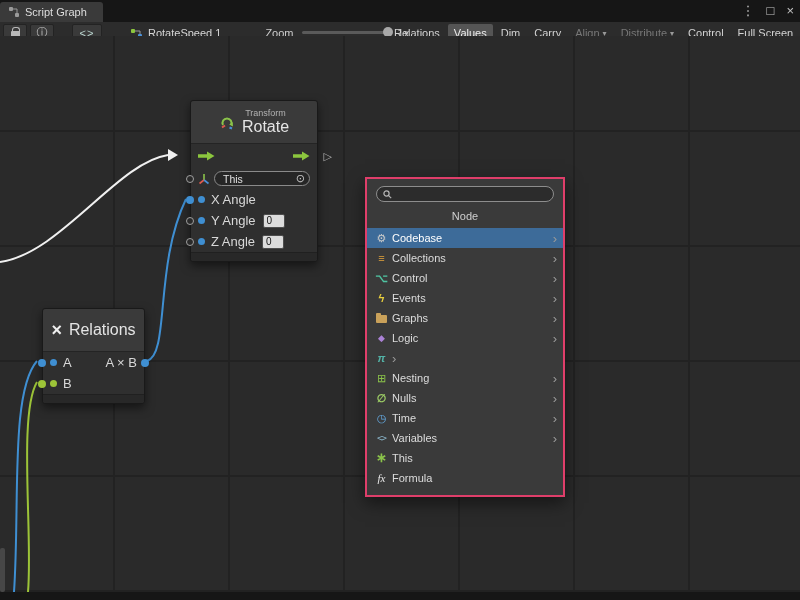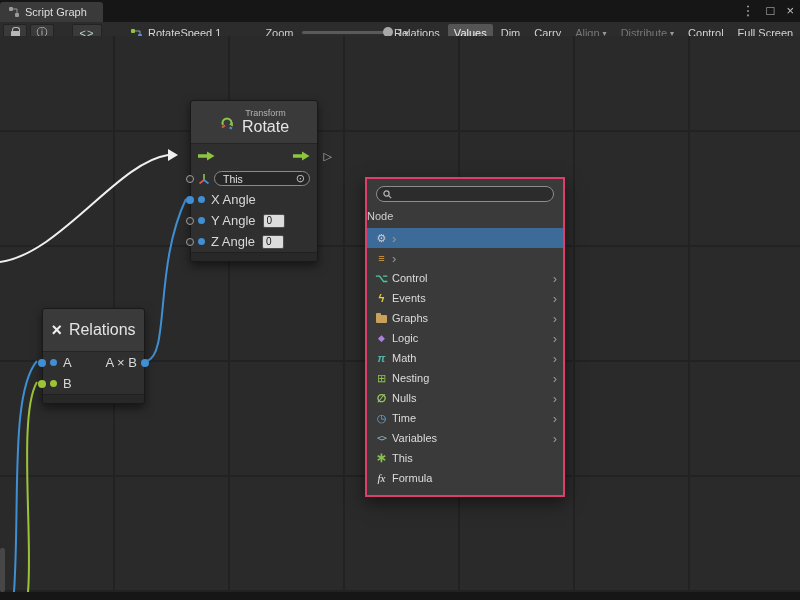--- a/index.html
+++ b/index.html
@@ -84,21 +84,21 @@
   .multicon { font-size:18px; font-weight:bold; color:#f0f0f0; line-height:1; }
 
   
   .finder { position:absolute; left:365px; top:141px; width:200px; height:320px;
             background:#3a3a3a; border:2px solid #df3e6a; z-index:10;
             box-shadow:0 6px 16px rgba(0,0,0,.5); }
   .fsearch { margin:7px 9px 3px 9px; height:16px; border:1px solid #8d8d8d; border-radius:9px;
              background:#2c2c2c; display:flex; align-items:center; padding:0 6px; gap:4px; }
   .fsearch input { flex:1; background:transparent; border:none; outline:none; color:#ddd;
                    font-size:11px; font-family:"Liberation Sans", sans-serif; }
-  .fheader { text-align:left; color:#cfcfcf; font-size:11px; padding:5px 0 6px 0; }
+  .fheader { text-align:center; color:#cfcfcf; font-size:11px; padding:5px 0 6px 0; }
   .fitem { display:flex; align-items:center; height:20px; padding:0 6px 0 7px; color:#dcdcdc;
            font-size:11px; }
   .fitem.sel { background:#3d6b99; color:#fff; }
   .flabel { flex:1; }
   .chev { color:#9a9a9a; font-size:13px; line-height:1; }
   .mi { width:15px; flex:0 0 15px; text-align:center; font-size:11px; margin-right:3px;
         height:14px; line-height:14px; }
   .mi-codebase { color:#c9c9c9; }
   .mi-collections { color:#e2a33c; font-weight:bold; }
   .mi-control { color:#4fc3a1; font-weight:bold; }
@@ -289,24 +289,26 @@
         <svg width="9" height="9" viewBox="0 0 9 9">
           <circle cx="3.5" cy="3.5" r="2.6" fill="none" stroke="#b5b5b5" stroke-width="1.2"></circle>
           <line x1="5.6" y1="5.6" x2="8.2" y2="8.2" stroke="#b5b5b5" stroke-width="1.2"></line>
         </svg>
         <input value="" style="">
       </div>
       <div class="fheader">Node</div>
       <div id="finder-list">
           <div class="fitem sel">
             <span class="mi mi-codebase">⚙</span>
+            <span class="flabel">Codebase</span>
             <span class="chev">›</span>
           </div>
           <div class="fitem">
             <span class="mi mi-collections">≡</span>
+            <span class="flabel">Collections</span>
             <span class="chev">›</span>
           </div>
           <div class="fitem">
             <span class="mi mi-control">⌥</span>
             <span class="flabel">Control</span>
             <span class="chev">›</span>
           </div>
           <div class="fitem">
             <span class="mi mi-events">ϟ</span>
             <span class="flabel">Events</span>
@@ -317,21 +319,20 @@
             <span class="flabel">Graphs</span>
             <span class="chev">›</span>
           </div>
           <div class="fitem">
             <span class="mi mi-logic">◆</span>
             <span class="flabel">Logic</span>
             <span class="chev">›</span>
           </div>
           <div class="fitem">
             <span class="mi mi-math">π</span>
-            <span class="flabel">Math</span>
             <span class="chev">›</span>
           </div>
           <div class="fitem">
             <span class="mi mi-nesting">⊞</span>
             <span class="flabel">Nesting</span>
             <span class="chev">›</span>
           </div>
           <div class="fitem">
             <span class="mi mi-nulls">∅</span>
             <span class="flabel">Nulls</span>

